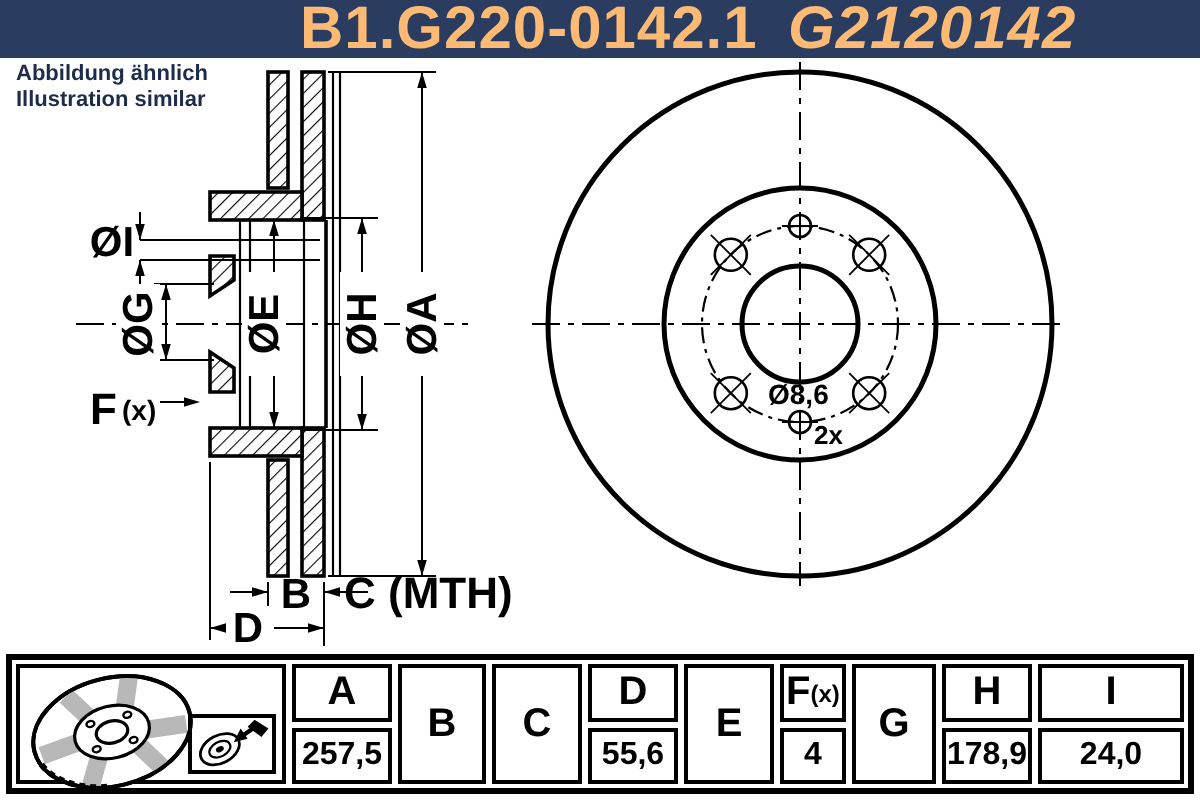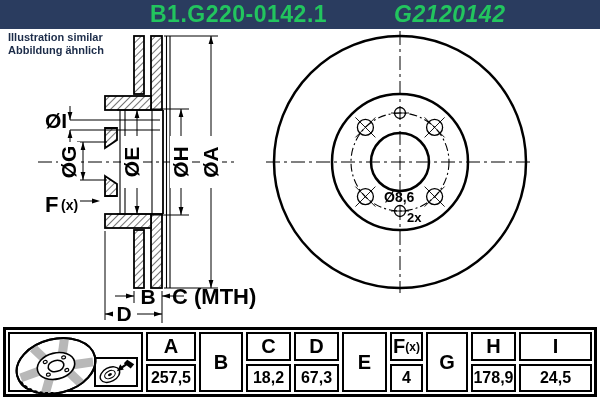--- a/index.html
+++ b/index.html
@@ -1,20 +1,20 @@
 <!DOCTYPE html>
 <html><head>
 <meta charset="utf-8">
 <style>
   html,body{margin:0;padding:0;background:#fff;}
   body{width:600px;height:400px;overflow:hidden;position:relative;
        font-family:"Liberation Sans","DejaVu Sans",sans-serif;}
   .hdr{position:absolute;left:0;top:0;width:600px;height:29px;background:#2a3c5f;}
-  .hdr span{position:absolute;top:0;line-height:29px;color:#22c55e;font-weight:bold;
-            font-size:23px;letter-spacing:0.5px;white-space:nowrap;}
+  .hdr span{position:absolute;top:0;line-height:29px;color:#fdba74;font-weight:bold;
+            font-size:30px;letter-spacing:0.5px;white-space:nowrap;}
   .hdr .pn{left:150px;} .hdr .ref{left:394px;font-style:italic;}
   .note{position:absolute;left:8px;top:31px;font-size:11px;font-weight:bold;
         line-height:13px;color:#1c2c49;}
   svg text{fill:#000;}
   .dim{font:bold 21px "Liberation Sans","DejaVu Sans",sans-serif;}
   .dimsmall{font:bold 14px "Liberation Sans","DejaVu Sans",sans-serif;}
   .dimtiny{font:bold 13px "Liberation Sans","DejaVu Sans",sans-serif;}
   .dimbig{font:bold 22px "Liberation Sans","DejaVu Sans",sans-serif;}
   .fsub{font:bold 14px "Liberation Sans","DejaVu Sans",sans-serif;}
   
@@ -34,22 +34,22 @@
 </style>
 </head>
 <body>
 
 <div class="hdr">
   <span class="pn">B1.G220-0142.1</span>
   <span class="ref">G2120142</span>
 </div>
 
 <div class="note">
+  <div>Abbildung ähnlich</div>
   <div>Illustration similar</div>
-  <div>Abbildung ähnlich</div>
 </div>
 
 <svg width="600" height="400" viewBox="0 0 600 400" style="position:absolute;left:0;top:0;">
   <defs>
     <pattern id="hatch" patternUnits="userSpaceOnUse" width="5" height="5" patternTransform="rotate(45)">
       <rect width="5" height="5" fill="#fff"></rect>
       <line x1="0" y1="0" x2="0" y2="5" stroke="#000" stroke-width="1.1"></line>
     </pattern>
   </defs>
 
@@ -229,40 +229,39 @@
 
   <div class="col" style="width:50px">
     <div class="cell hcell">A</div>
     <div class="cell vcell">257,5</div>
   </div>
   <div class="col" style="width:44px">
     <div class="cell hcell">B</div>
   </div>
   <div class="col" style="width:45px">
     <div class="cell hcell">C</div>
-    <div class="cell vcell">18,2</div>
   </div>
   <div class="col" style="width:45px">
     <div class="cell hcell">D</div>
-    <div class="cell vcell">67,3</div>
+    <div class="cell vcell">55,6</div>
   </div>
   <div class="col" style="width:45px">
     <div class="cell hcell">E</div>
   </div>
   <div class="col" style="width:33px">
     <div class="cell hcell">
       <span>F</span>
         <span class="hsub">(x)</span>
     </div>
     <div class="cell vcell">4</div>
   </div>
   <div class="col" style="width:42px">
     <div class="cell hcell">G</div>
   </div>
   <div class="col" style="width:45px">
     <div class="cell hcell">H</div>
     <div class="cell vcell">178,9</div>
   </div>
   <div class="col last">
     <div class="cell hcell">I</div>
-    <div class="cell vcell">24,5</div>
+    <div class="cell vcell">24,0</div>
   </div>
 </div>
 
 </body></html>

